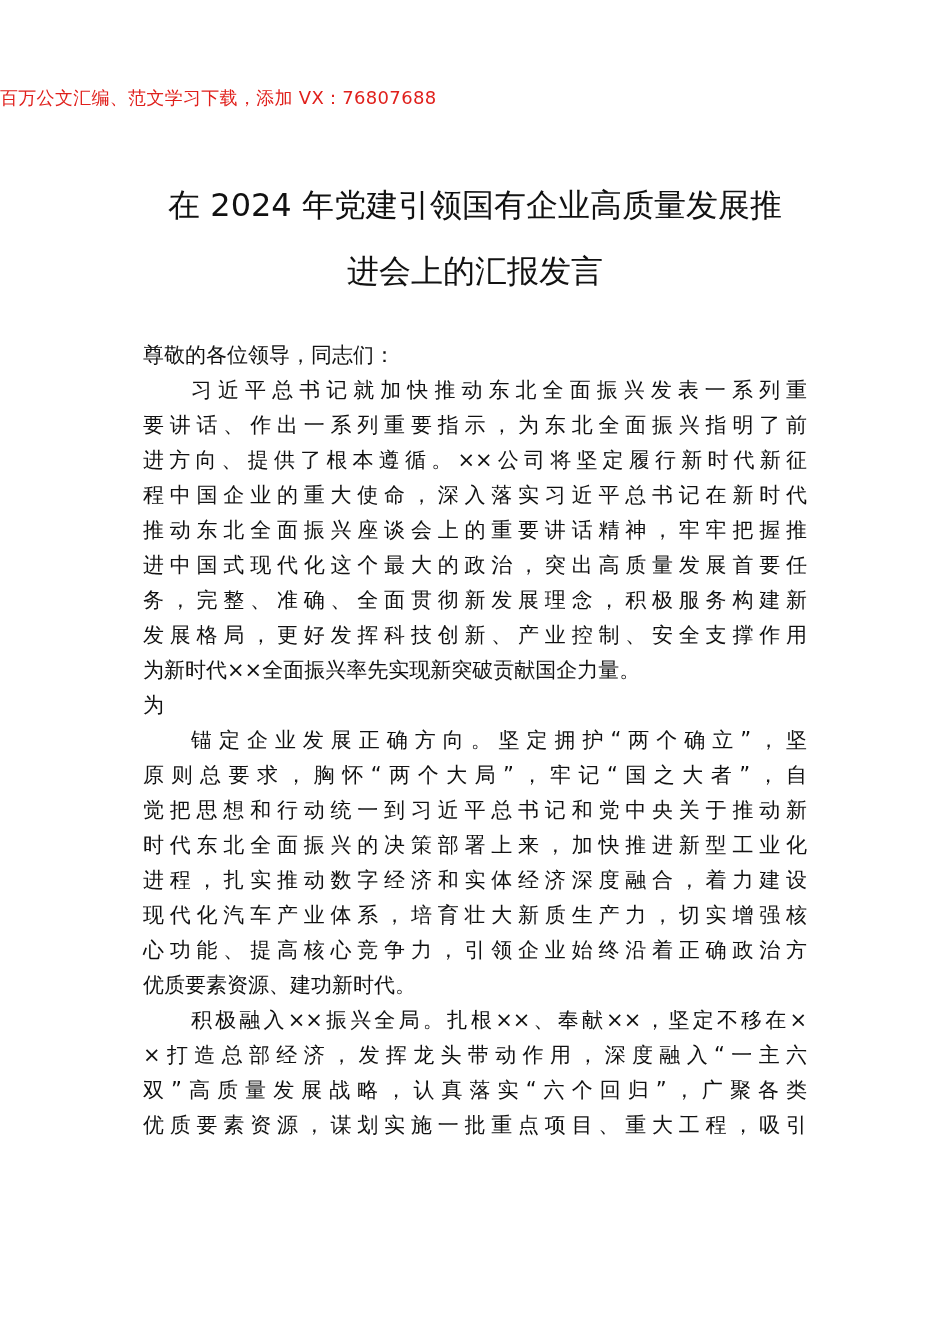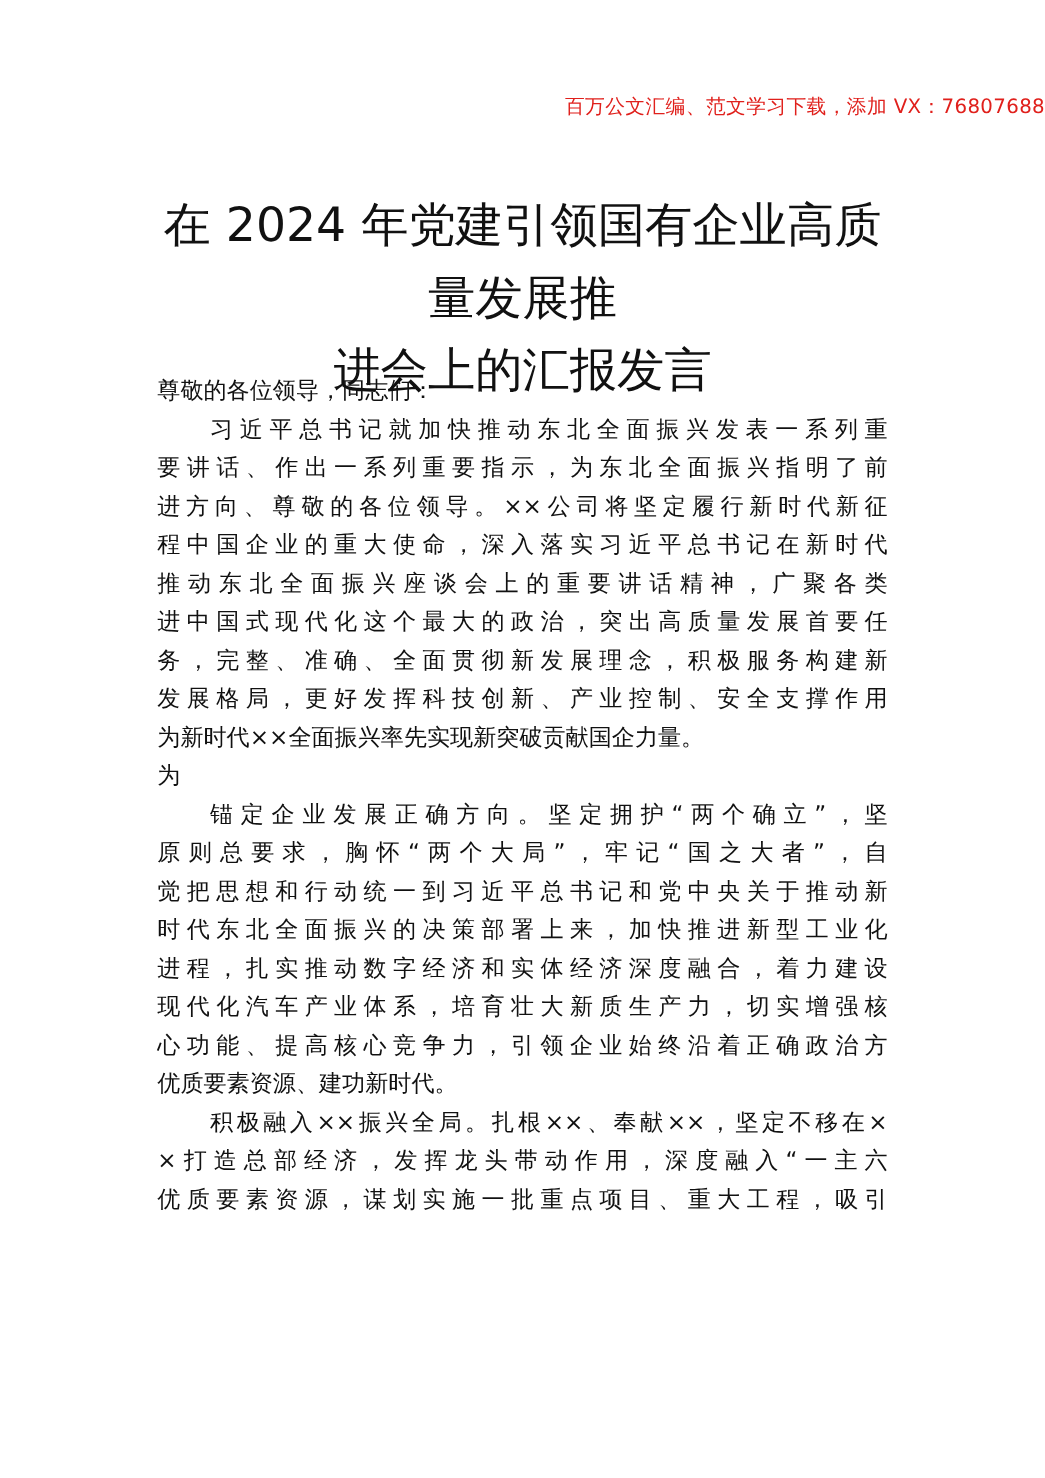--- a/index.html
+++ b/index.html
@@ -13,33 +13,33 @@
       position: relative;
       overflow: hidden;
       font-family: "DejaVu Sans", sans-serif;
       color: #111111;
     }
     .header-note {
       position: absolute;
       top: 84px;
       left: 0;
       width: 950px;
-      text-align: right;
+      text-align: left;
       font-size: 18px;
       line-height: 28px;
       color: #e0201c;
       letter-spacing: 0.3px;
     }
     .title {
       position: absolute;
       top: 172px;
       left: 130px;
       width: 690px;
       text-align: center;
-      font-size: 43px;
+      font-size: 32px;
       line-height: 66px;
       color: #111;
       font-weight: normal;
       margin: 0;
     }
     .title span { display: block; }
     .body-text {
       position: absolute;
       top: 338px;
       left: 143px;
@@ -68,23 +68,23 @@
   <span>在 2024 年党建引领国有企业高质量发展推</span>
   <span>进会上的汇报发言</span>
 </h1>
 
 <div class="body-text">
   <span class="line last">尊敬的各位领导，同志们：</span>
 
   <div>
     <span class="line indent">习近平总书记就加快推动东北全面振兴发表一系列重</span>
     <span class="line">要讲话、作出一系列重要指示，为东北全面振兴指明了前</span>
-    <span class="line">进方向、尊敬的各位领导。××公司将坚定履行新时代新征</span>
+    <span class="line">进方向、提供了根本遵循。××公司将坚定履行新时代新征</span>
     <span class="line">程中国企业的重大使命，深入落实习近平总书记在新时代</span>
-    <span class="line">推动东北全面振兴座谈会上的重要讲话精神，广聚各类</span>
+    <span class="line">推动东北全面振兴座谈会上的重要讲话精神，牢牢把握推</span>
     <span class="line">进中国式现代化这个最大的政治，突出高质量发展首要任</span>
     <span class="line">务，完整、准确、全面贯彻新发展理念，积极服务构建新</span>
     <span class="line">发展格局，更好发挥科技创新、产业控制、安全支撑作用</span>
     <span class="line last">为新时代××全面振兴率先实现新突破贡献国企力量。</span>
   </div>
 
   <div>
     <span class="line last">为</span>
   </div>
 
@@ -95,15 +95,16 @@
     <span class="line">时代东北全面振兴的决策部署上来，加快推进新型工业化</span>
     <span class="line">进程，扎实推动数字经济和实体经济深度融合，着力建设</span>
     <span class="line">现代化汽车产业体系，培育壮大新质生产力，切实增强核</span>
     <span class="line">心功能、提高核心竞争力，引领企业始终沿着正确政治方</span>
     <span class="line last">优质要素资源、建功新时代。</span>
   </div>
 
   <div>
     <span class="line indent">积极融入××振兴全局。扎根××、奉献××，坚定不移在×</span>
     <span class="line">×打造总部经济，发挥龙头带动作用，深度融入“一主六</span>
+    <span class="line">双”高质量发展战略，认真落实“六个回归”，广聚各类</span>
     <span class="line">优质要素资源，谋划实施一批重点项目、重大工程，吸引</span>
   </div>
 </div>
 
 </body></html>

